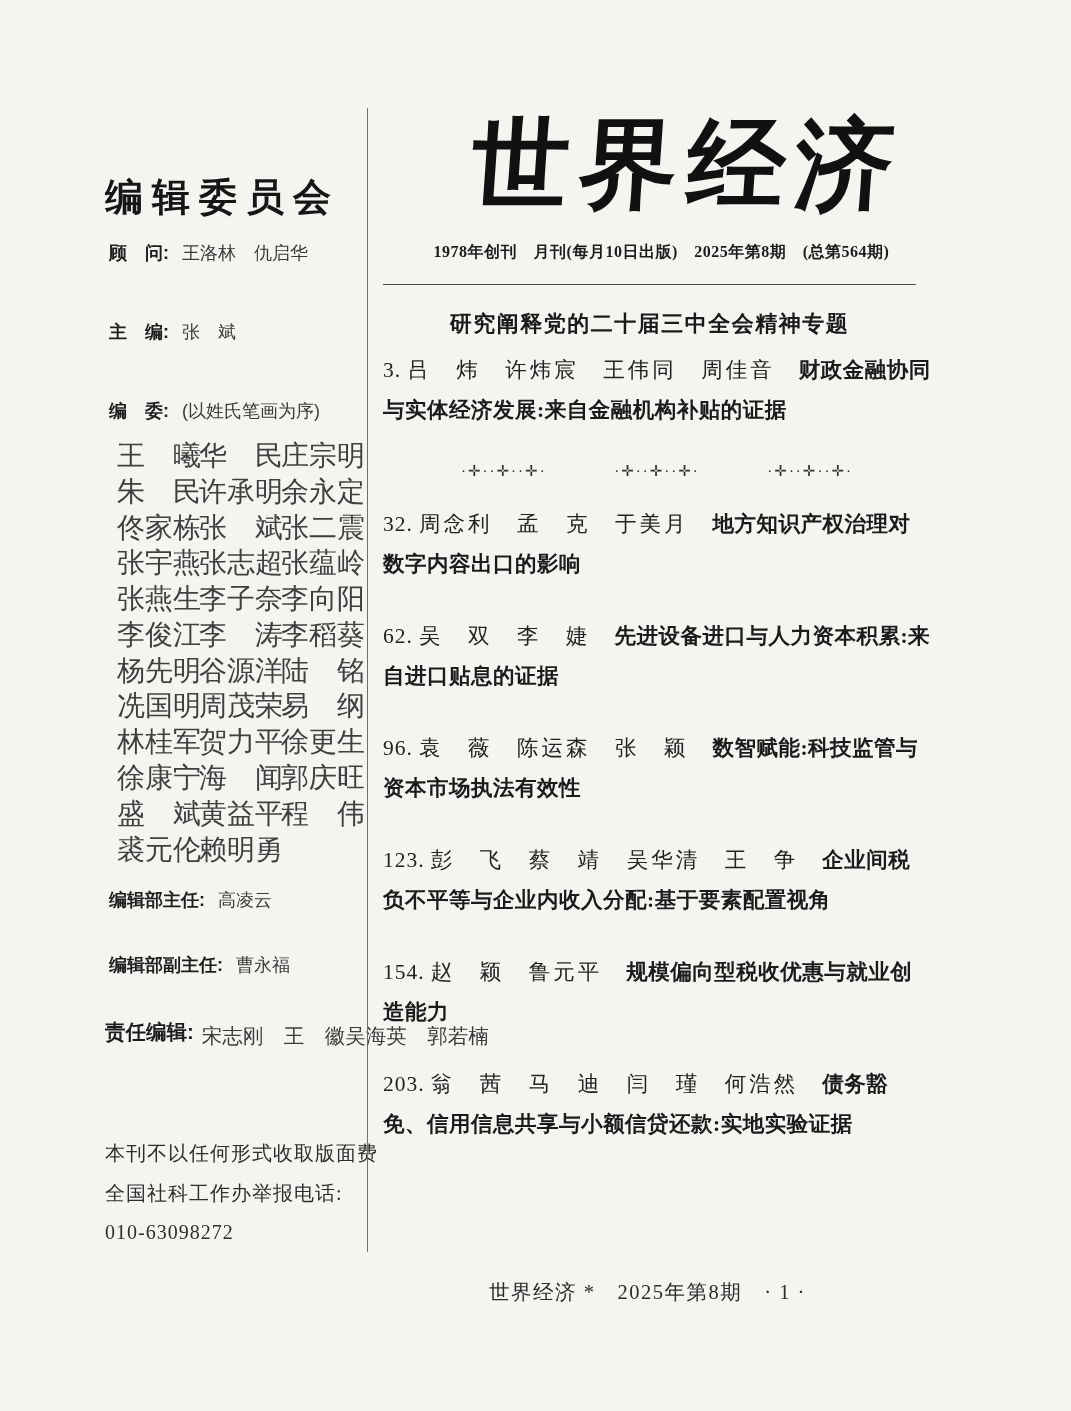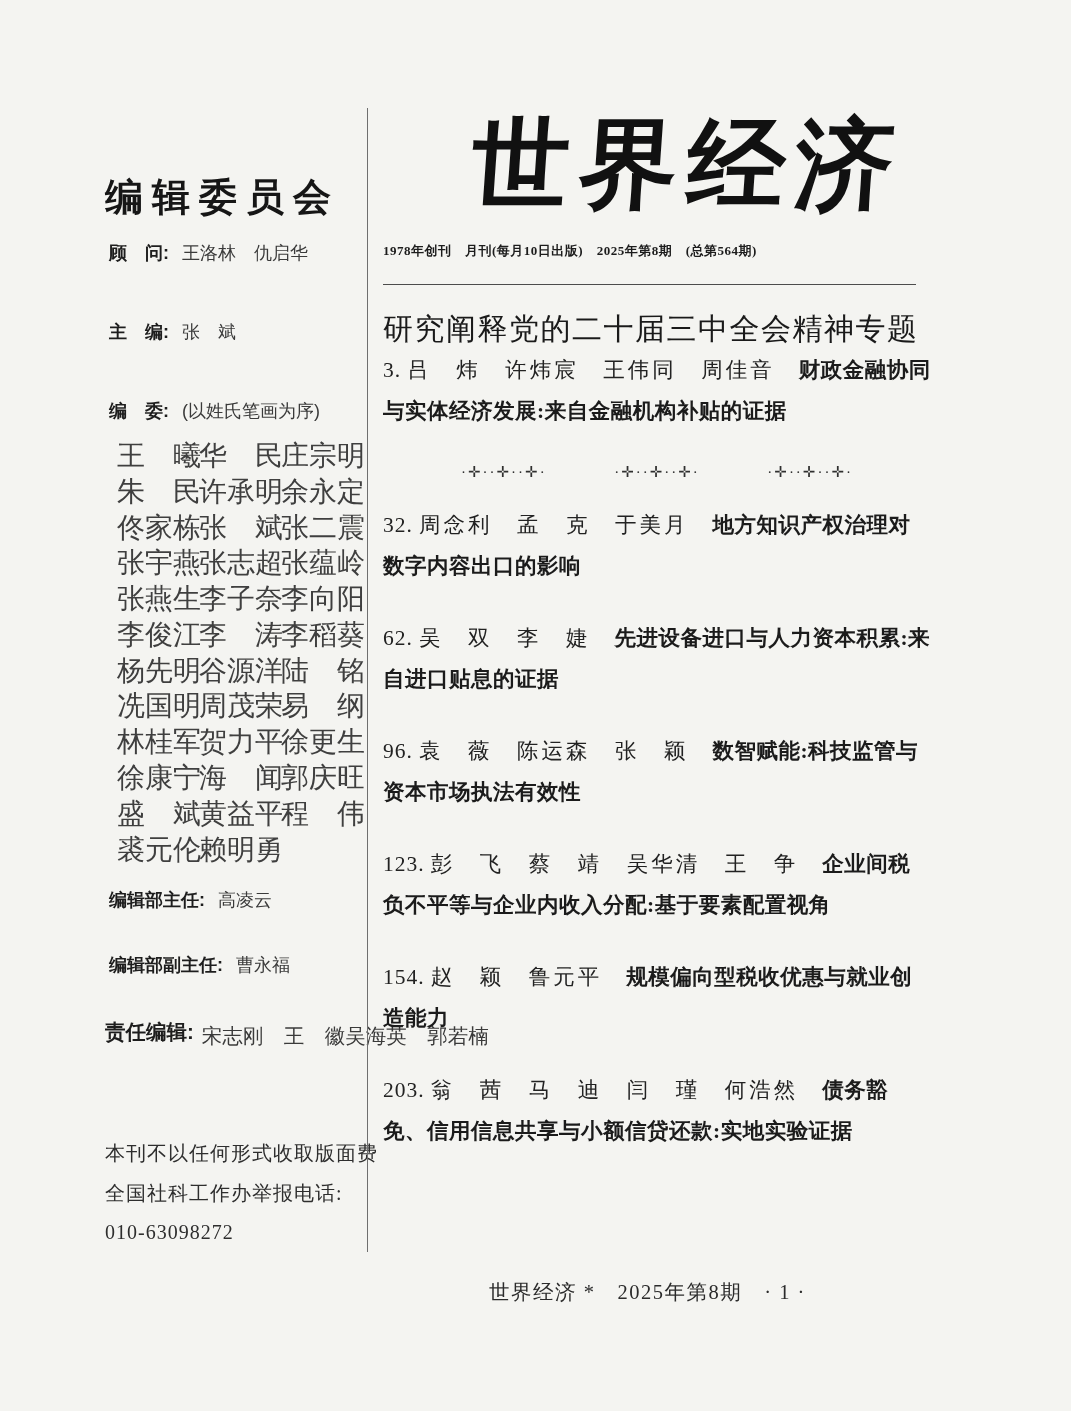--- a/index.html
+++ b/index.html
@@ -53,33 +53,33 @@
   
   .right-panel{position:absolute;left:383px;top:0;width:557px;height:100%;}
   .masthead{
     position:absolute;top:104px;left:0;width:100%;box-sizing:border-box;
     padding-left:52px;text-align:center;
     font-size:98px;font-weight:bold;color:#111;
     letter-spacing:10px;line-height:1.25;white-space:nowrap;
     transform:skewX(-4deg);
   }
   .issue-line{
-    position:absolute;top:242px;left:0;width:100%;
-    font-size:13px;font-weight:bold;color:#1c1c1c;letter-spacing:0.5px;white-space:nowrap;
+    position:absolute;top:242px;left:0;width:100%;text-align:center;
+    font-size:16px;font-weight:bold;color:#1c1c1c;letter-spacing:0.5px;white-space:nowrap;
   }
   .head-rule{position:absolute;top:284px;left:0;width:533px;height:0;border-top:1.6px solid #4c4c4c;}
   .section-title{
     position:absolute;top:309px;left:0;width:533px;margin:0;text-align:center;
     font-family:"Liberation Sans","DejaVu Sans",sans-serif;
-    font-size:30px;font-weight:normal;color:#1a1a1a;letter-spacing:1.5px;white-space:nowrap;
+    font-size:22px;font-weight:bold;color:#1a1a1a;letter-spacing:1.5px;white-space:nowrap;
   }
   .toc-flow{position:absolute;top:350px;left:0;width:548px;}
   .entry{margin:0 0 32px 0;font-size:21.5px;line-height:40px;color:#222;}
   .entry .num{letter-spacing:1px;margin-right:6px;}
-  .entry .authors{letter-spacing:3px;font-family:Liberation Mono, monospace;}
+  .entry .authors{letter-spacing:3px;}
   .entry .title{font-weight:bold;margin-left:24px;letter-spacing:0.5px;color:#1b1b1b;}
   .toc-separator{
     display:flex;justify-content:space-between;
     width:392px;margin:20px auto 24px auto;
     font-size:15px;color:#2f2f2f;letter-spacing:2px;
   }
   .page-footer{
     position:absolute;top:1278px;left:0;width:100%;box-sizing:border-box;
     padding-right:28px;text-align:center;
     font-size:20.5px;color:#2b2b2b;letter-spacing:1.5px;white-space:nowrap;

